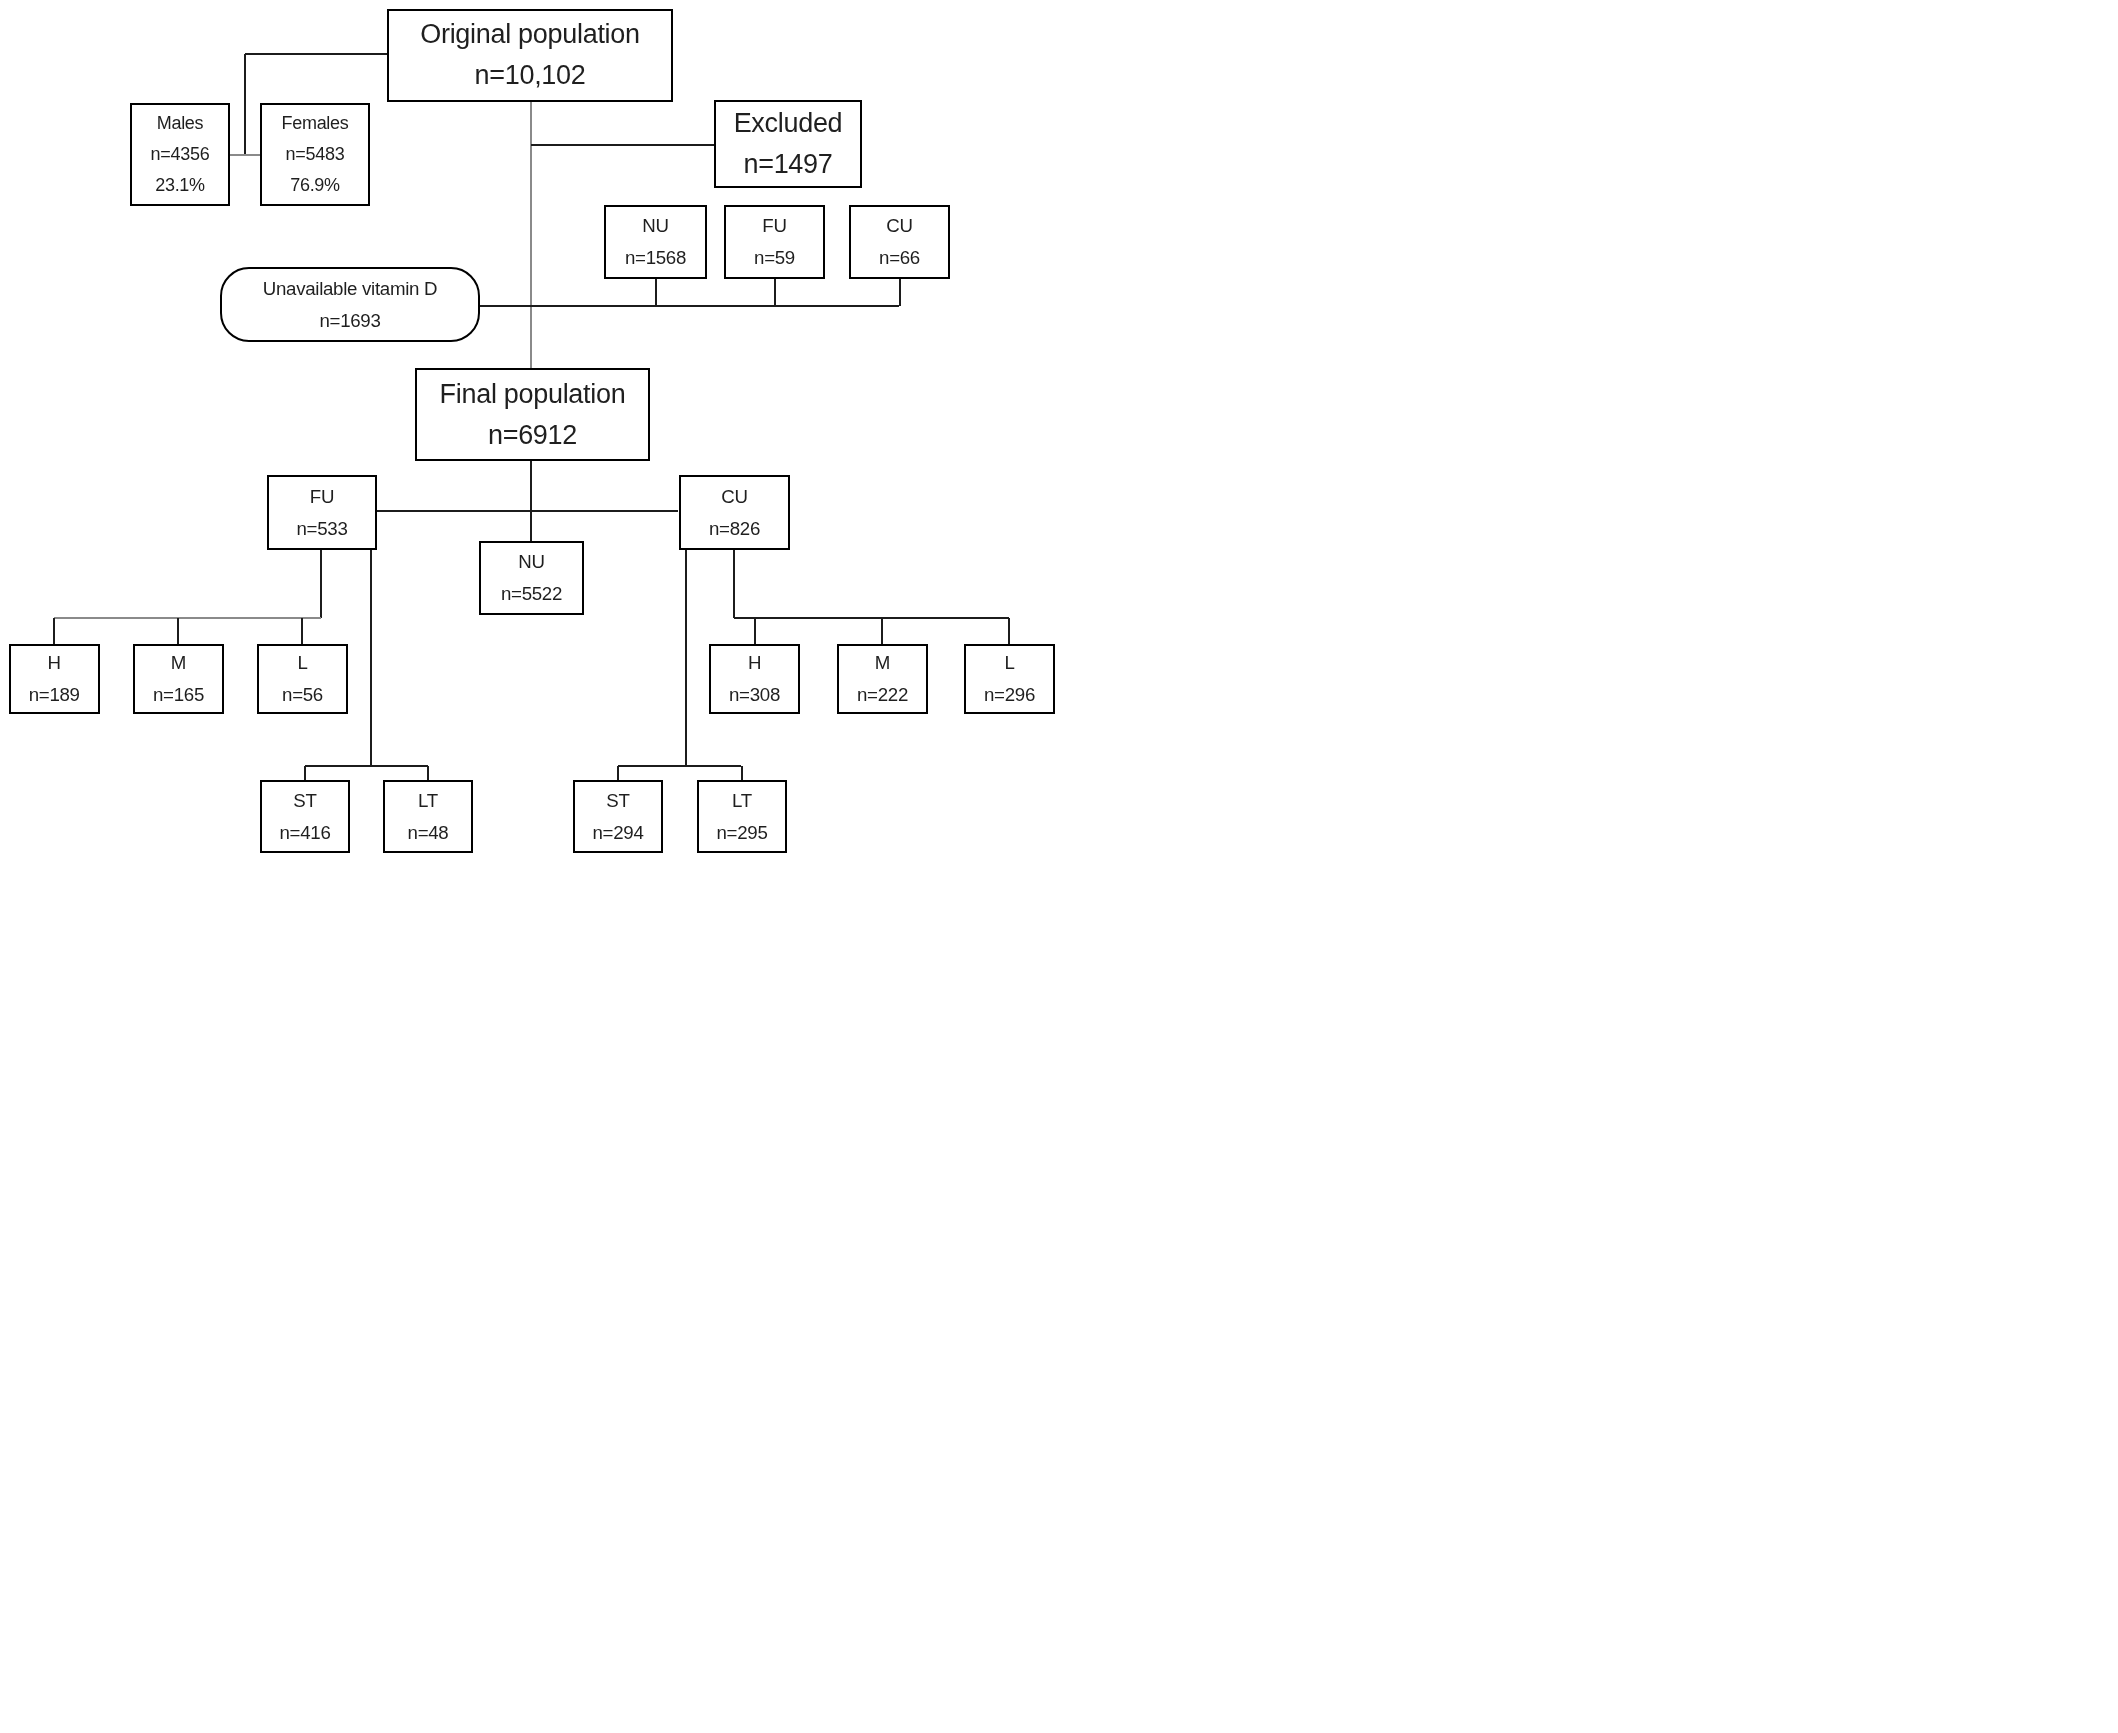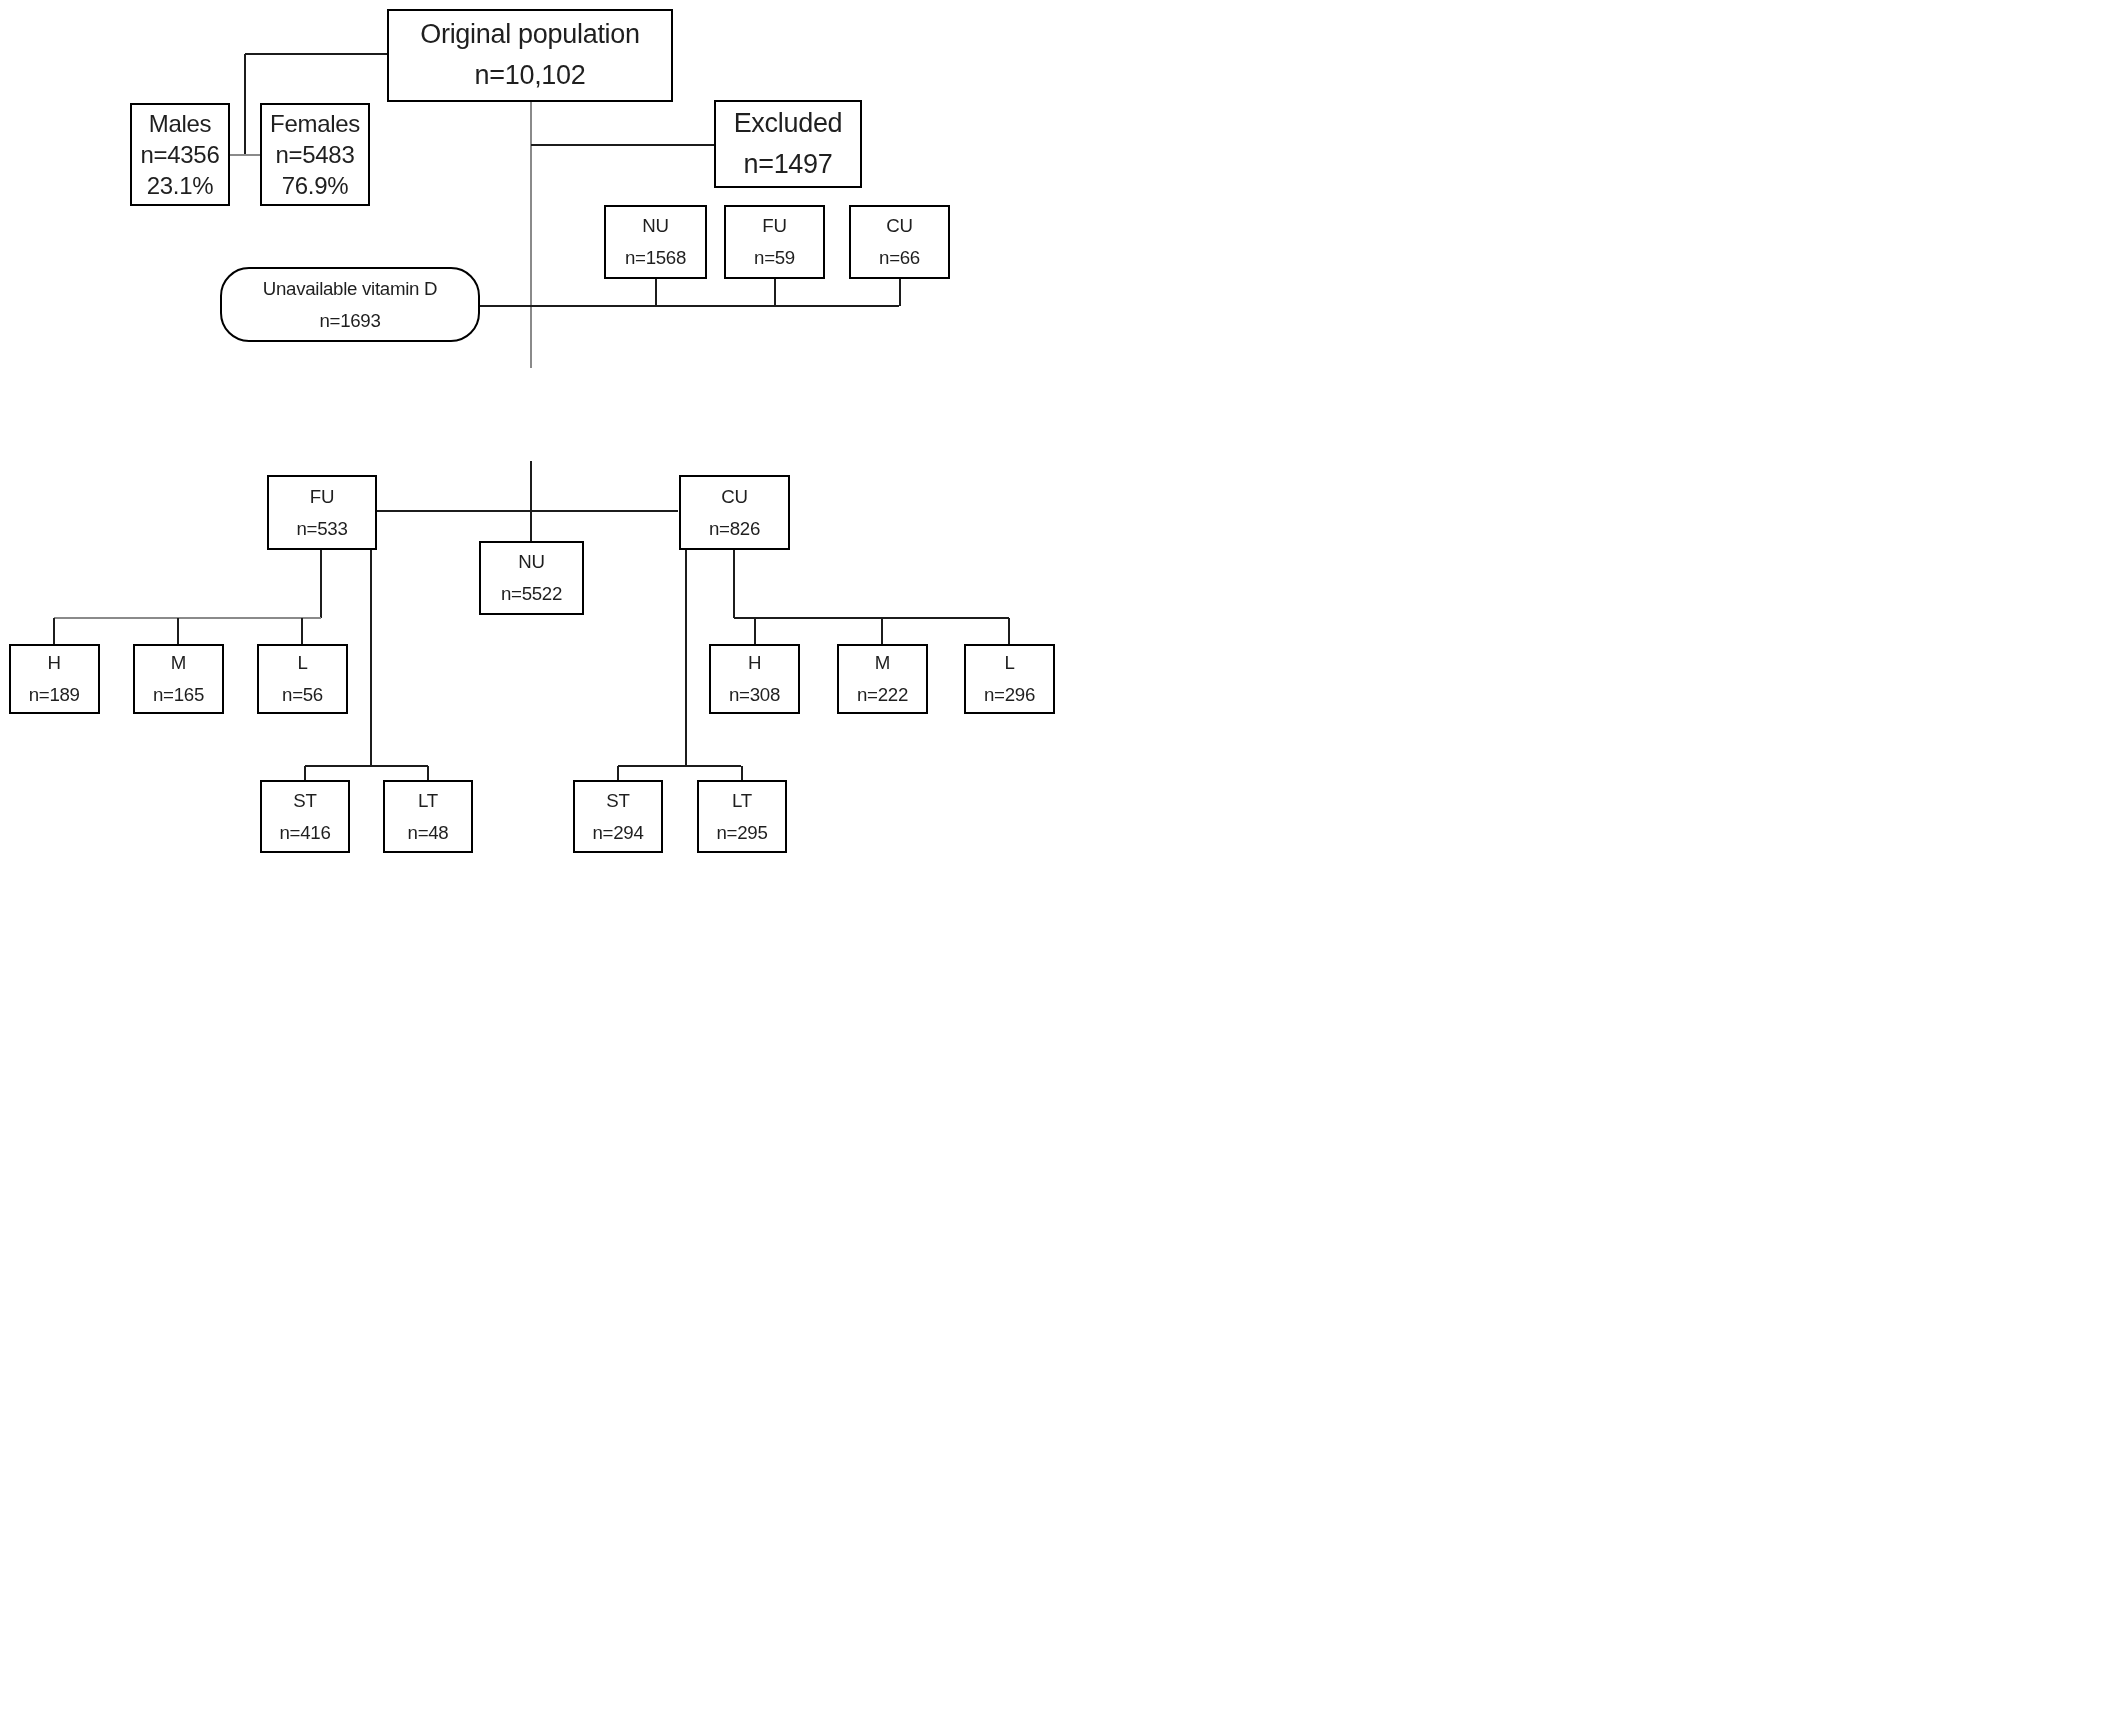--- a/index.html
+++ b/index.html
@@ -34,21 +34,21 @@
     font-size: 27px;
     line-height: 41px;
     letter-spacing: -0.3px;
   }
   .node.small span {
     font-size: 18.7px;
     line-height: 32px;
     letter-spacing: -0.3px;
   }
   .node.tri span {
-    font-size: 24px;
+    font-size: 18px;
     line-height: 31px;
     letter-spacing: -0.3px;
   }
   .ch, .cv {
     position: absolute;
     background: #1c1c1c;
     z-index: 1;
   }
   .ch { height: 2px; }
   .cv { width: 2px; }
@@ -132,20 +132,24 @@
   <div class="node small" style="left:849px; top:205px; width:101px; height:74px;">
     <span>CU</span>
     <span>n=66</span>
   </div>
 
   <div class="node small" style="left:220px; top:267px; width:260px; height:75px;border-radius:29px;">
     <span>Unavailable vitamin D</span>
     <span>n=1693</span>
   </div>
 
+  <div class="node big" style="left:415px; top:368px; width:235px; height:93px;">
+    <span>Final population</span>
+    <span>n=6912</span>
+  </div>
 
   <div class="node small" style="left:267px; top:475px; width:110px; height:75px;">
     <span>FU</span>
     <span>n=533</span>
   </div>
 
   <div class="node small" style="left:679px; top:475px; width:111px; height:75px;">
     <span>CU</span>
     <span>n=826</span>
   </div>

